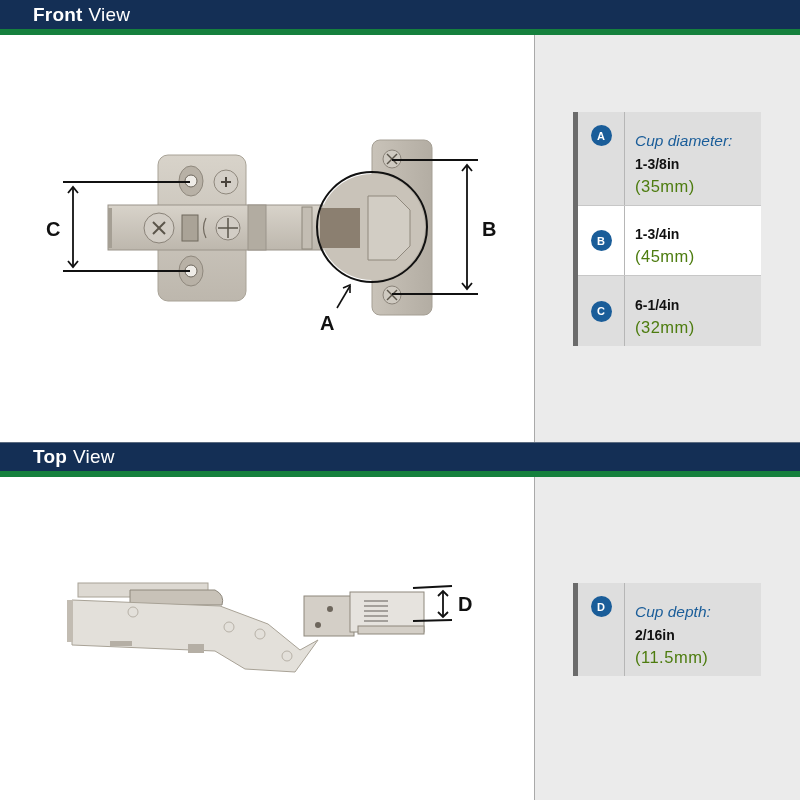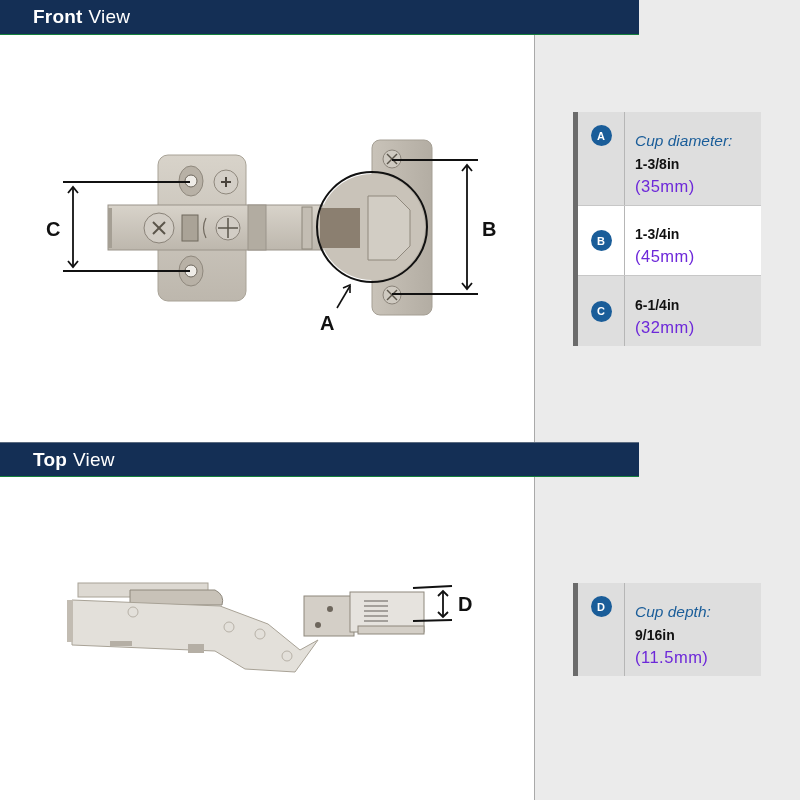--- a/index.html
+++ b/index.html
@@ -5,25 +5,25 @@
   * { box-sizing: border-box; margin: 0; padding: 0; }
   html, body { width: 800px; height: 800px; overflow: hidden; background: #ffffff; }
   body { position: relative; font-family: "Liberation Sans", "DejaVu Sans", sans-serif; }
 
   .right-panel {
     position: absolute; left: 534px; top: 0; width: 266px; height: 800px;
     background: #ebebeb; border-left: 1px solid #a9a9a9;
   }
 
   .section-header {
-    position: absolute; left: 0; width: 639px; height: 35px;
+    position: absolute; left: 0; width: 800px; height: 35px;
     background: #142f55; color: #ffffff;
     display: flex; align-items: center; padding-left: 33px;
     font-size: 19px; letter-spacing: 0.2px;
-    border-bottom: 1px solid #15803d;
+    border-bottom: 6px solid #15803d;
   }
   .section-header .bold { font-weight: bold; margin-right: 6px; }
   .section-header .light { font-weight: normal; }
   #front-header { top: 0; }
   #top-header { top: 442px; border-top: 1px solid #5b6b80; }
 
   .drawing { position: absolute; }
   #front-drawing { left: 30px; top: 130px; width: 500px; height: 220px; }
   #top-drawing { left: 50px; top: 570px; width: 450px; height: 110px; }
 
@@ -48,21 +48,21 @@
   .badge {
     width: 21px; height: 21px; border-radius: 50%;
     background: #1a5d99; color: #fff; font-size: 11px; font-weight: bold;
     display: flex; align-items: center; justify-content: center;
   }
   .spec-text {
     flex: 1; padding: 11px 0 8px 10px; display: flex; flex-direction: column; justify-content: flex-end;
   }
   .spec-label { color: #1a5d99; font-style: italic; font-size: 15.5px; margin-bottom: 3px; }
   .spec-imperial { color: #111; font-weight: bold; font-size: 14px; line-height: 22px; }
-  .spec-metric { color: #6d28d9; font-size: 16.5px; line-height: 22px; letter-spacing: 0.5px; }
+  .spec-metric { color: #4d7c0f; font-size: 16.5px; line-height: 22px; letter-spacing: 0.5px; }
 
   .dim-label { font-family: "Liberation Sans", sans-serif; font-weight: bold; font-size: 20px; fill: #111; }
 </style>
 </head>
 <body>
 
 <div class="right-panel"></div>
 
 <div class="section-header" id="front-header">
   <span class="bold">Front</span>
@@ -227,17 +227,17 @@
   <text class="dim-label" x="458" y="611">D</text>
 </svg>
 
 <div class="spec-card" id="top-card">
   <div class="spec-row tall" style="min-height:93px;">
     <div class="spec-badge-cell">
       <div class="badge">D</div>
     </div>
     <div class="spec-text">
       <div class="spec-label">Cup depth:</div>
-      <div class="spec-imperial">9/16in</div>
+      <div class="spec-imperial">2/16in</div>
       <div class="spec-metric">(11.5mm)</div>
     </div>
   </div>
 </div>
 
 </body></html>

